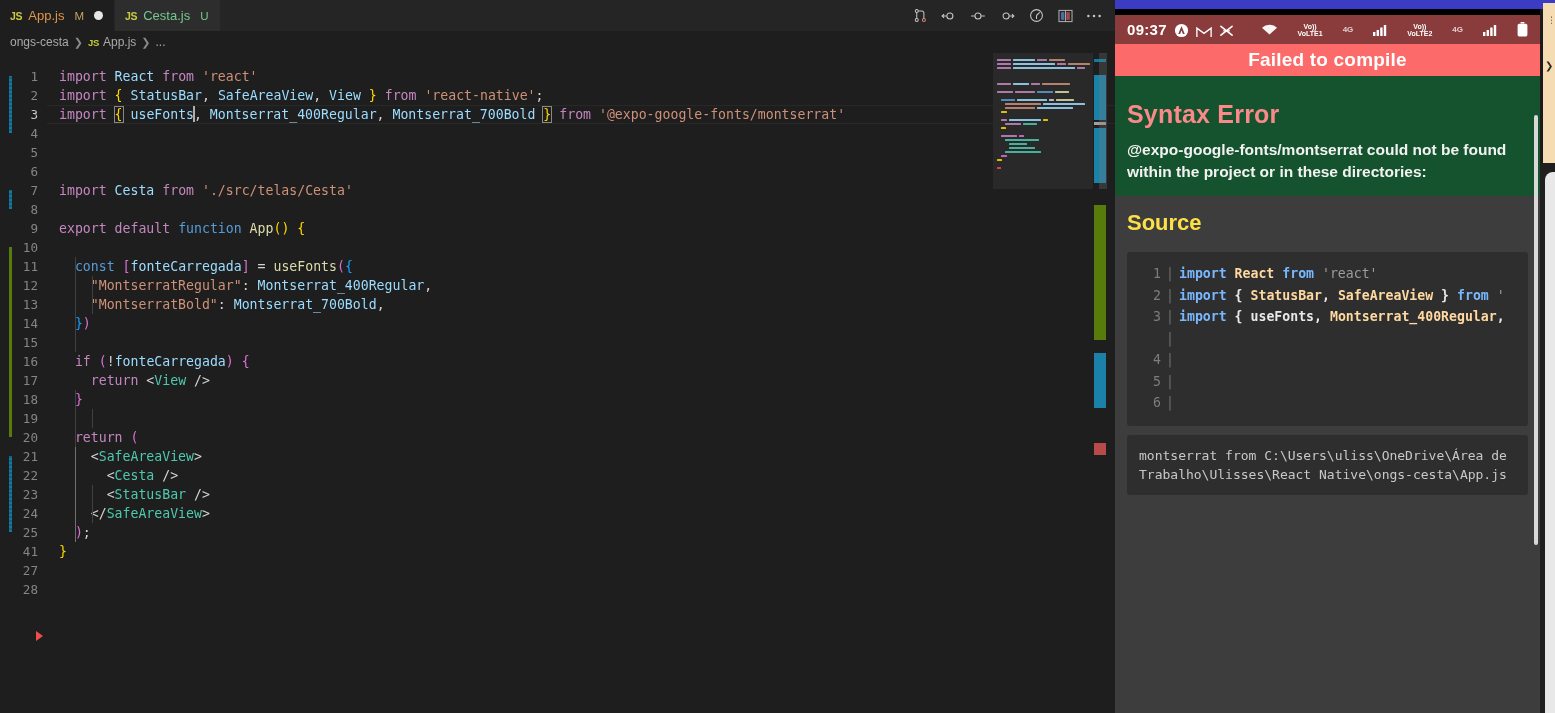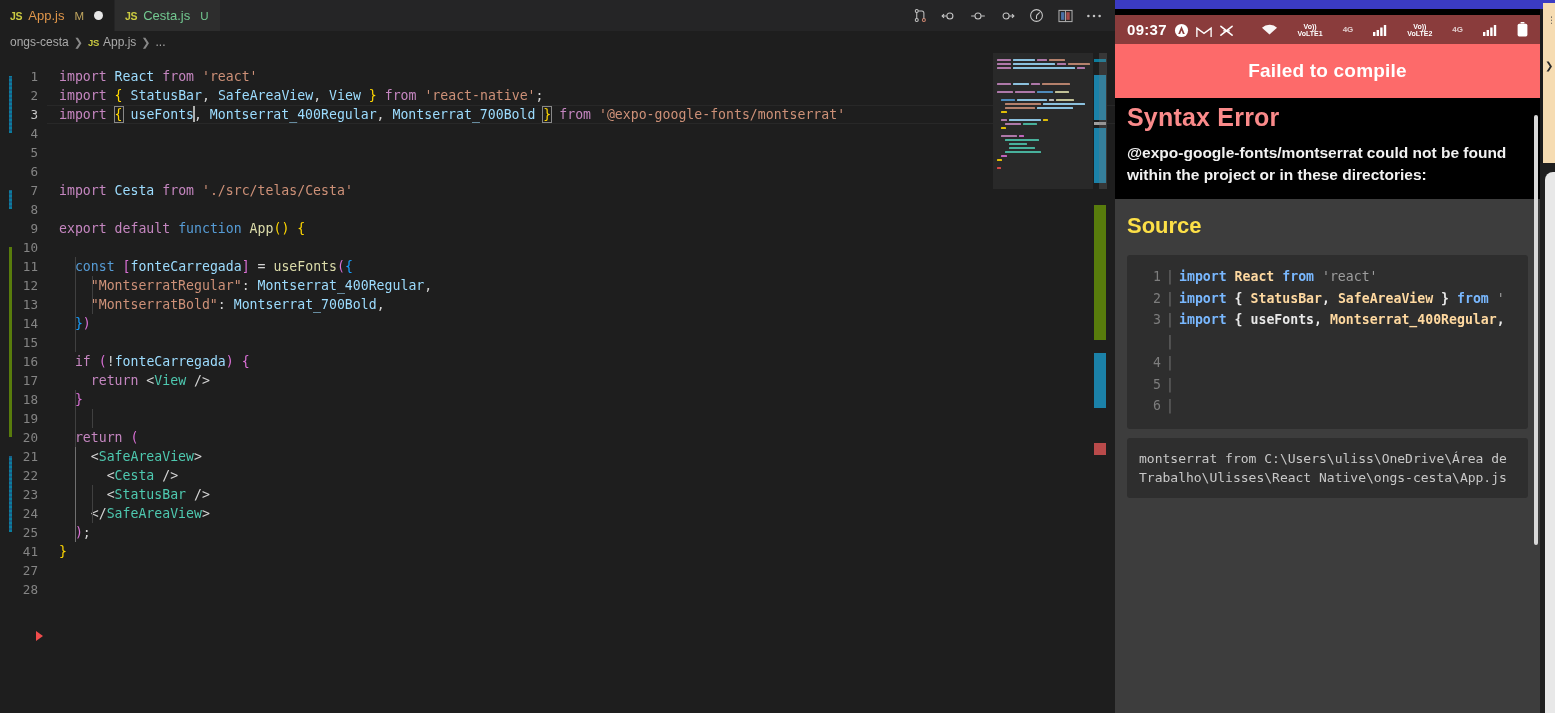--- a/index.html
+++ b/index.html
@@ -174,25 +174,25 @@
     padding: 0 12px; color: #fff; font-size: 14.5px; font-weight: 600;
   }
   .sb-left { display: flex; align-items: flex-end; gap: 7px; flex: 1; }
   .sb-right { display: flex; align-items: center; gap: 20px; }
   .sb-time { font-size: 15px; letter-spacing: .3px; }
   .sb-ico { display: flex; align-items: center; justify-content: center; }
   .sb-net { font-size: 7px; line-height: 1; text-align: center; font-weight: bold; }
   .sb-4g { font-size: 8px; opacity: .75; }
 
   .failbar {
-    height: 54px; background: #fd6a6a; color: #fff;
+    height: 32px; background: #fd6a6a; color: #fff;
     display: flex; align-items: center; justify-content: center;
     font-size: 19px; font-weight: 600; letter-spacing: .2px;
   }
-  .errbody { background: #000000; padding: 5px 12px 14px 12px; }
+  .errbody { background: #14532d; padding: 24px 12px 14px 12px; }
   .err-title {
     color: #fa8a8a; font-size: 25px; font-weight: 600; margin-bottom: 10px;
     letter-spacing: .2px;
   }
   .err-msg {
     color: #f2f2f2; font-size: 15.5px; font-weight: 600; line-height: 21.5px;
   }
   .err-msg .indent { display: block; padding-left: 12px; }
 
   .source-sec { background: #3d3d3d; padding: 14px 12px 10px 12px; }

